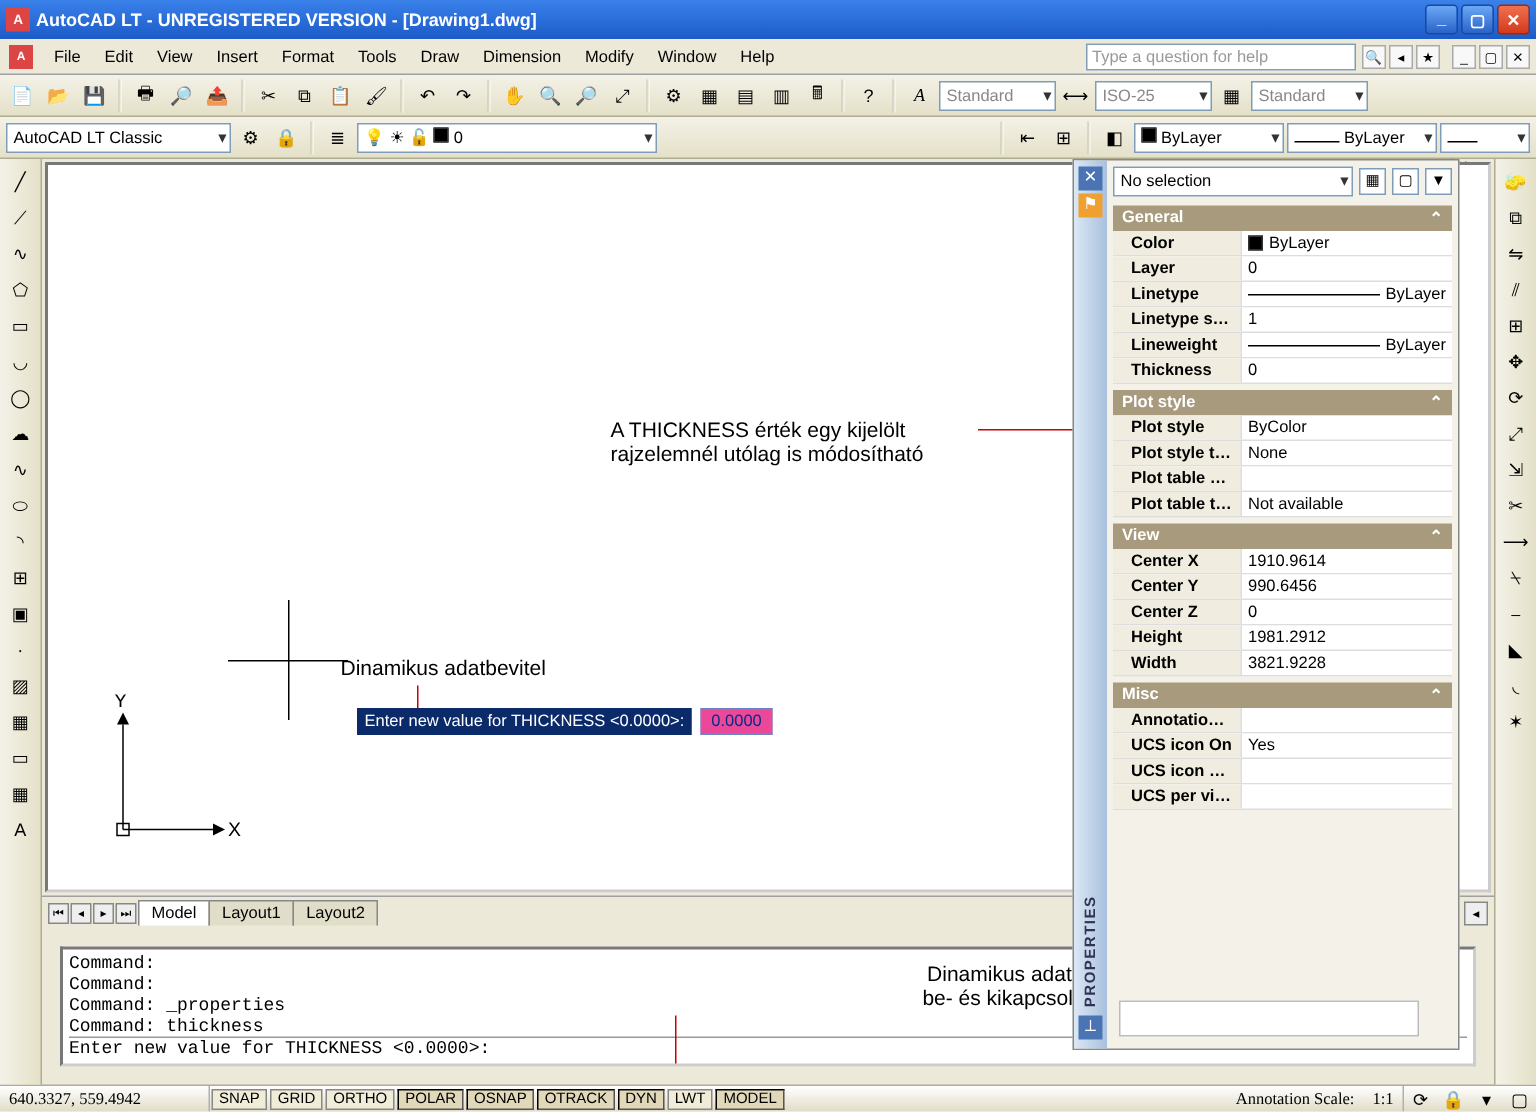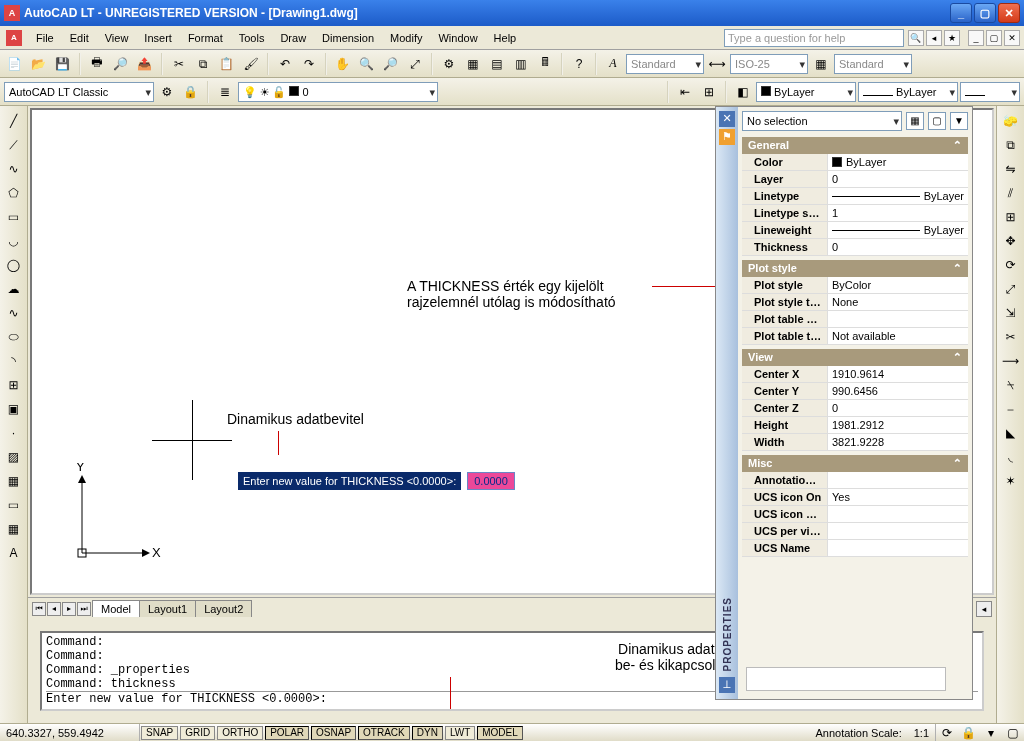--- a/index.html
+++ b/index.html
@@ -59,21 +59,21 @@
   .tab.active { background:#fff; }
   .tabbar .spacer {flex:1;}
   .tabbar .scroll { width:16px;height:16px;border:1px solid #888;background:#eee;text-align:center;line-height:14px;font-size:9px;margin-right:4px; }
 
   
   .cmdwin { height:80px;background:#fff;border:2px inset #ccc;margin:12px;font-family:"Courier New",monospace;font-size:12px;padding:2px 4px;overflow:hidden;position:relative; }
   .cmdwin .annot2 { position:absolute;right:220px;top:8px;font-family:Arial;font-size:14px;text-align:center; }
   .cmdwin .redline2 { position:absolute;background:#c00; }
 
   .statusbar { height:18px;background:linear-gradient(#fff,#e0dcc8);border-top:1px solid #b0ac90;display:flex;align-items:center;font-size:11px; }
-  .statusbar .cell { padding:0 6px;border-right:1px solid #b0b0b0;height:100%;line-height:18px; }
+  .statusbar .cell { padding:0 6px;border-right:1px solid #b0b0b0;height:100%;line-height:18px;font-family:Liberation Serif, serif; }
   .statusbar .btn { padding:0 4px;border:1px solid #888;margin:1px;background:#f0ecd8;height:14px;line-height:12px;font-size:10px; }
   .statusbar .btn.active { border:1px inset #555;background:#e0d8b8; }
 
   
   .palette { position:absolute; left:715px; top:106px; width:258px; height:594px; background:#f4f2e8;border:1px solid #888;display:flex; }
   .pal-side { width:22px;background:linear-gradient(to right,#dbe8f5,#a8c0dd);display:flex;flex-direction:column;align-items:center;justify-content:space-between;padding:4px 0; }
   .pal-side .vtext { writing-mode:vertical-rl;transform:rotate(180deg);color:#335;font-weight:bold;font-size:10px;letter-spacing:1px;margin-top:auto;margin-bottom:6px; }
   .pal-side .topbtn { width:16px;height:16px;background:#4a74b4;color:#fff;text-align:center;line-height:14px;font-size:11px;margin-bottom:2px; }
   .pal-body { flex:1;padding:4px;overflow:hidden; }
   .pal-head { display:flex;gap:4px;align-items:center;margin-bottom:6px; }
@@ -220,21 +220,21 @@
   </div>
 
   <div class="canvas-wrap">
     <div class="canvas">
 
       <div class="annot" style="left:375px;top:168px;text-align:left">
         <div>A THICKNESS érték egy kijelölt</div>
         <div>rajzelemnél utólag is módosítható</div>
         <div class="redline" style="left:245px;top:8px;width:120px;height:1px"></div>
       </div>
-      <div class="annot" style="left:195px;top:301px">
+      <div class="annot" style="left:195px;top:327px">
         <div>Dinamikus adatbevitel</div>
         <div class="redline" style="left:51px;top:20px;width:1px;height:24px"></div>
       </div>
 
       <div class="cursor"></div>
 
       <div class="dyn-prompt">
         <div class="prompt">Enter new value for THICKNESS &lt;0.0000&gt;:</div>
         <div class="val">0.0000</div>
       </div>
@@ -435,20 +435,16 @@
           <div class="v">Yes</div>
         </div>
       <div class="row">
           <div class="k">UCS icon at o...</div>
           <div class="v"></div>
         </div>
       <div class="row">
           <div class="k">UCS per view...</div>
           <div class="v"></div>
         </div>
-      <div class="row">
-          <div class="k">UCS Name</div>
-          <div class="v"></div>
-        </div>
     </div>
   </div>
   <div class="bottom-combo"></div>
 </div>
 
 </body></html>

